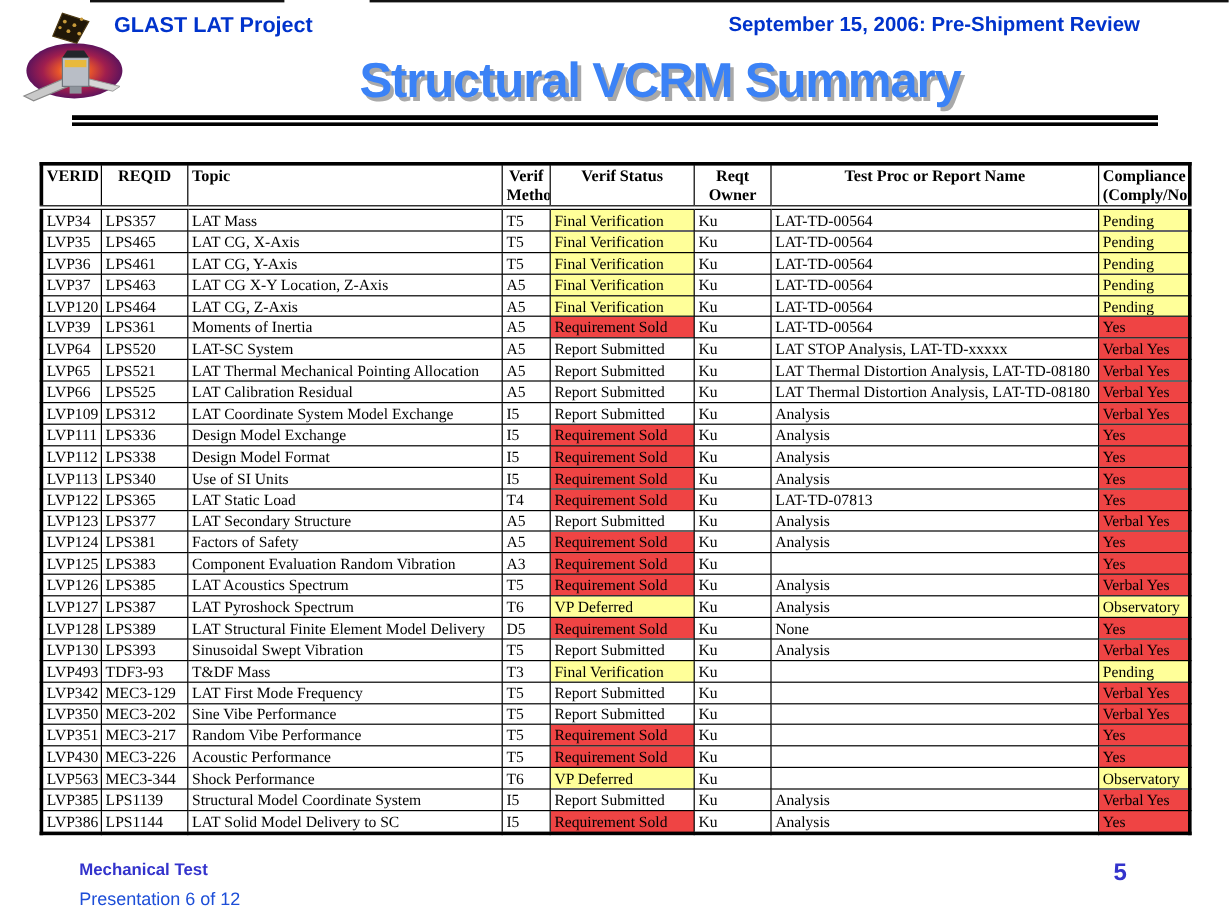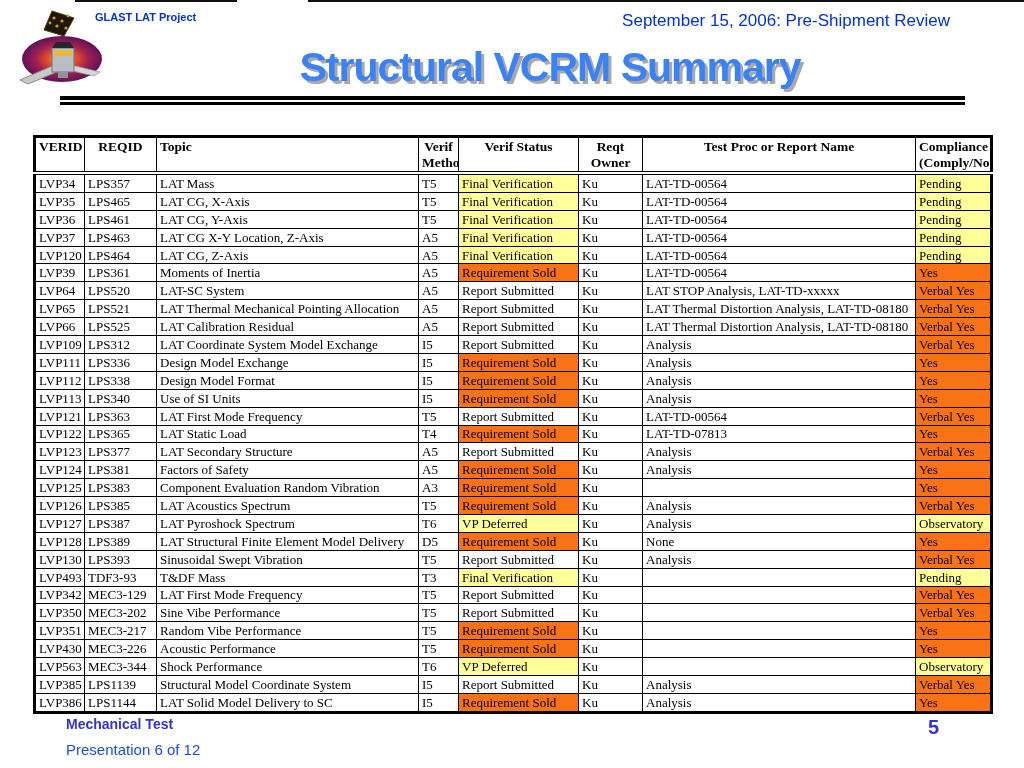--- a/index.html
+++ b/index.html
@@ -12,25 +12,25 @@
   }
 
   
   .top-edge-a { position:absolute; top:0; left:75px; width:162px; height:2px; background:#111; }
   .top-edge-b { position:absolute; top:0; left:308px; right:0; height:2px; background:#111; }
 
   .logo { position:absolute; left:12px; top:6px; width:100px; height:90px; }
 
   .hdr-left {
     position:absolute; left:95px; top:11px;
-    font-size:11px; font-weight:bold; color:#0033cc;
+    font-size:18px; font-weight:bold; color:#0033cc;
   }
   .hdr-right {
     position:absolute; right:74px; top:11px;
-    font-size:17px; font-weight:normal; color:#0033cc;
+    font-size:17px; font-weight:bold; color:#0033cc;
   }
 
   .slide-title {
     position:absolute; top:44px; left:0; width:100%;
     text-align:center; text-indent:76px;
     font-size:41px; font-weight:bold; color:#3b82f6;
     letter-spacing:-1px;
     text-shadow:3px 3px 0 #a9a9a9;
   }
 
@@ -59,21 +59,21 @@
   table.vcrm th.col-left { text-align:left; }
   table.vcrm td {
     border:1px solid #000;
     height:16.9px; padding:0 3px;
     line-height:1; vertical-align:middle;
     white-space:nowrap; overflow:hidden;
   }
   .col-left   { text-align:left; }
   .col-center { text-align:left; }
   .bg-yellow  { background:#ffff99; }
-  .bg-green   { background:#f97316; }
+  .bg-green   { background:#ef4444; }
 
   .footer-section {
     position:absolute; left:66px; top:716px;
     font-size:14px; font-weight:bold; color:#3333cc;
   }
   .footer-presentation {
     position:absolute; left:66px; top:741px;
     font-size:15px; color:#1d4ed8;
   }
   .footer-page {
@@ -268,30 +268,20 @@
           <td class="col-left">LVP113</td>
           <td class="col-left">LPS340</td>
           <td class="col-left">Use of SI Units</td>
           <td class="col-center">I5</td>
           <td class="col-left bg-green">Requirement Sold</td>
           <td class="col-left">Ku</td>
           <td class="col-left">Analysis</td>
           <td class="col-center bg-green">Yes</td>
         </tr>
         <tr>
-          <td class="col-left">LVP121</td>
-          <td class="col-left">LPS363</td>
-          <td class="col-left">LAT First Mode Frequency</td>
-          <td class="col-center">T5</td>
-          <td class="col-left">Report Submitted</td>
-          <td class="col-left">Ku</td>
-          <td class="col-left">LAT-TD-00564</td>
-          <td class="col-center bg-green">Verbal Yes</td>
-        </tr>
-        <tr>
           <td class="col-left">LVP122</td>
           <td class="col-left">LPS365</td>
           <td class="col-left">LAT Static Load</td>
           <td class="col-center">T4</td>
           <td class="col-left bg-green">Requirement Sold</td>
           <td class="col-left">Ku</td>
           <td class="col-left">LAT-TD-07813</td>
           <td class="col-center bg-green">Yes</td>
         </tr>
         <tr>

